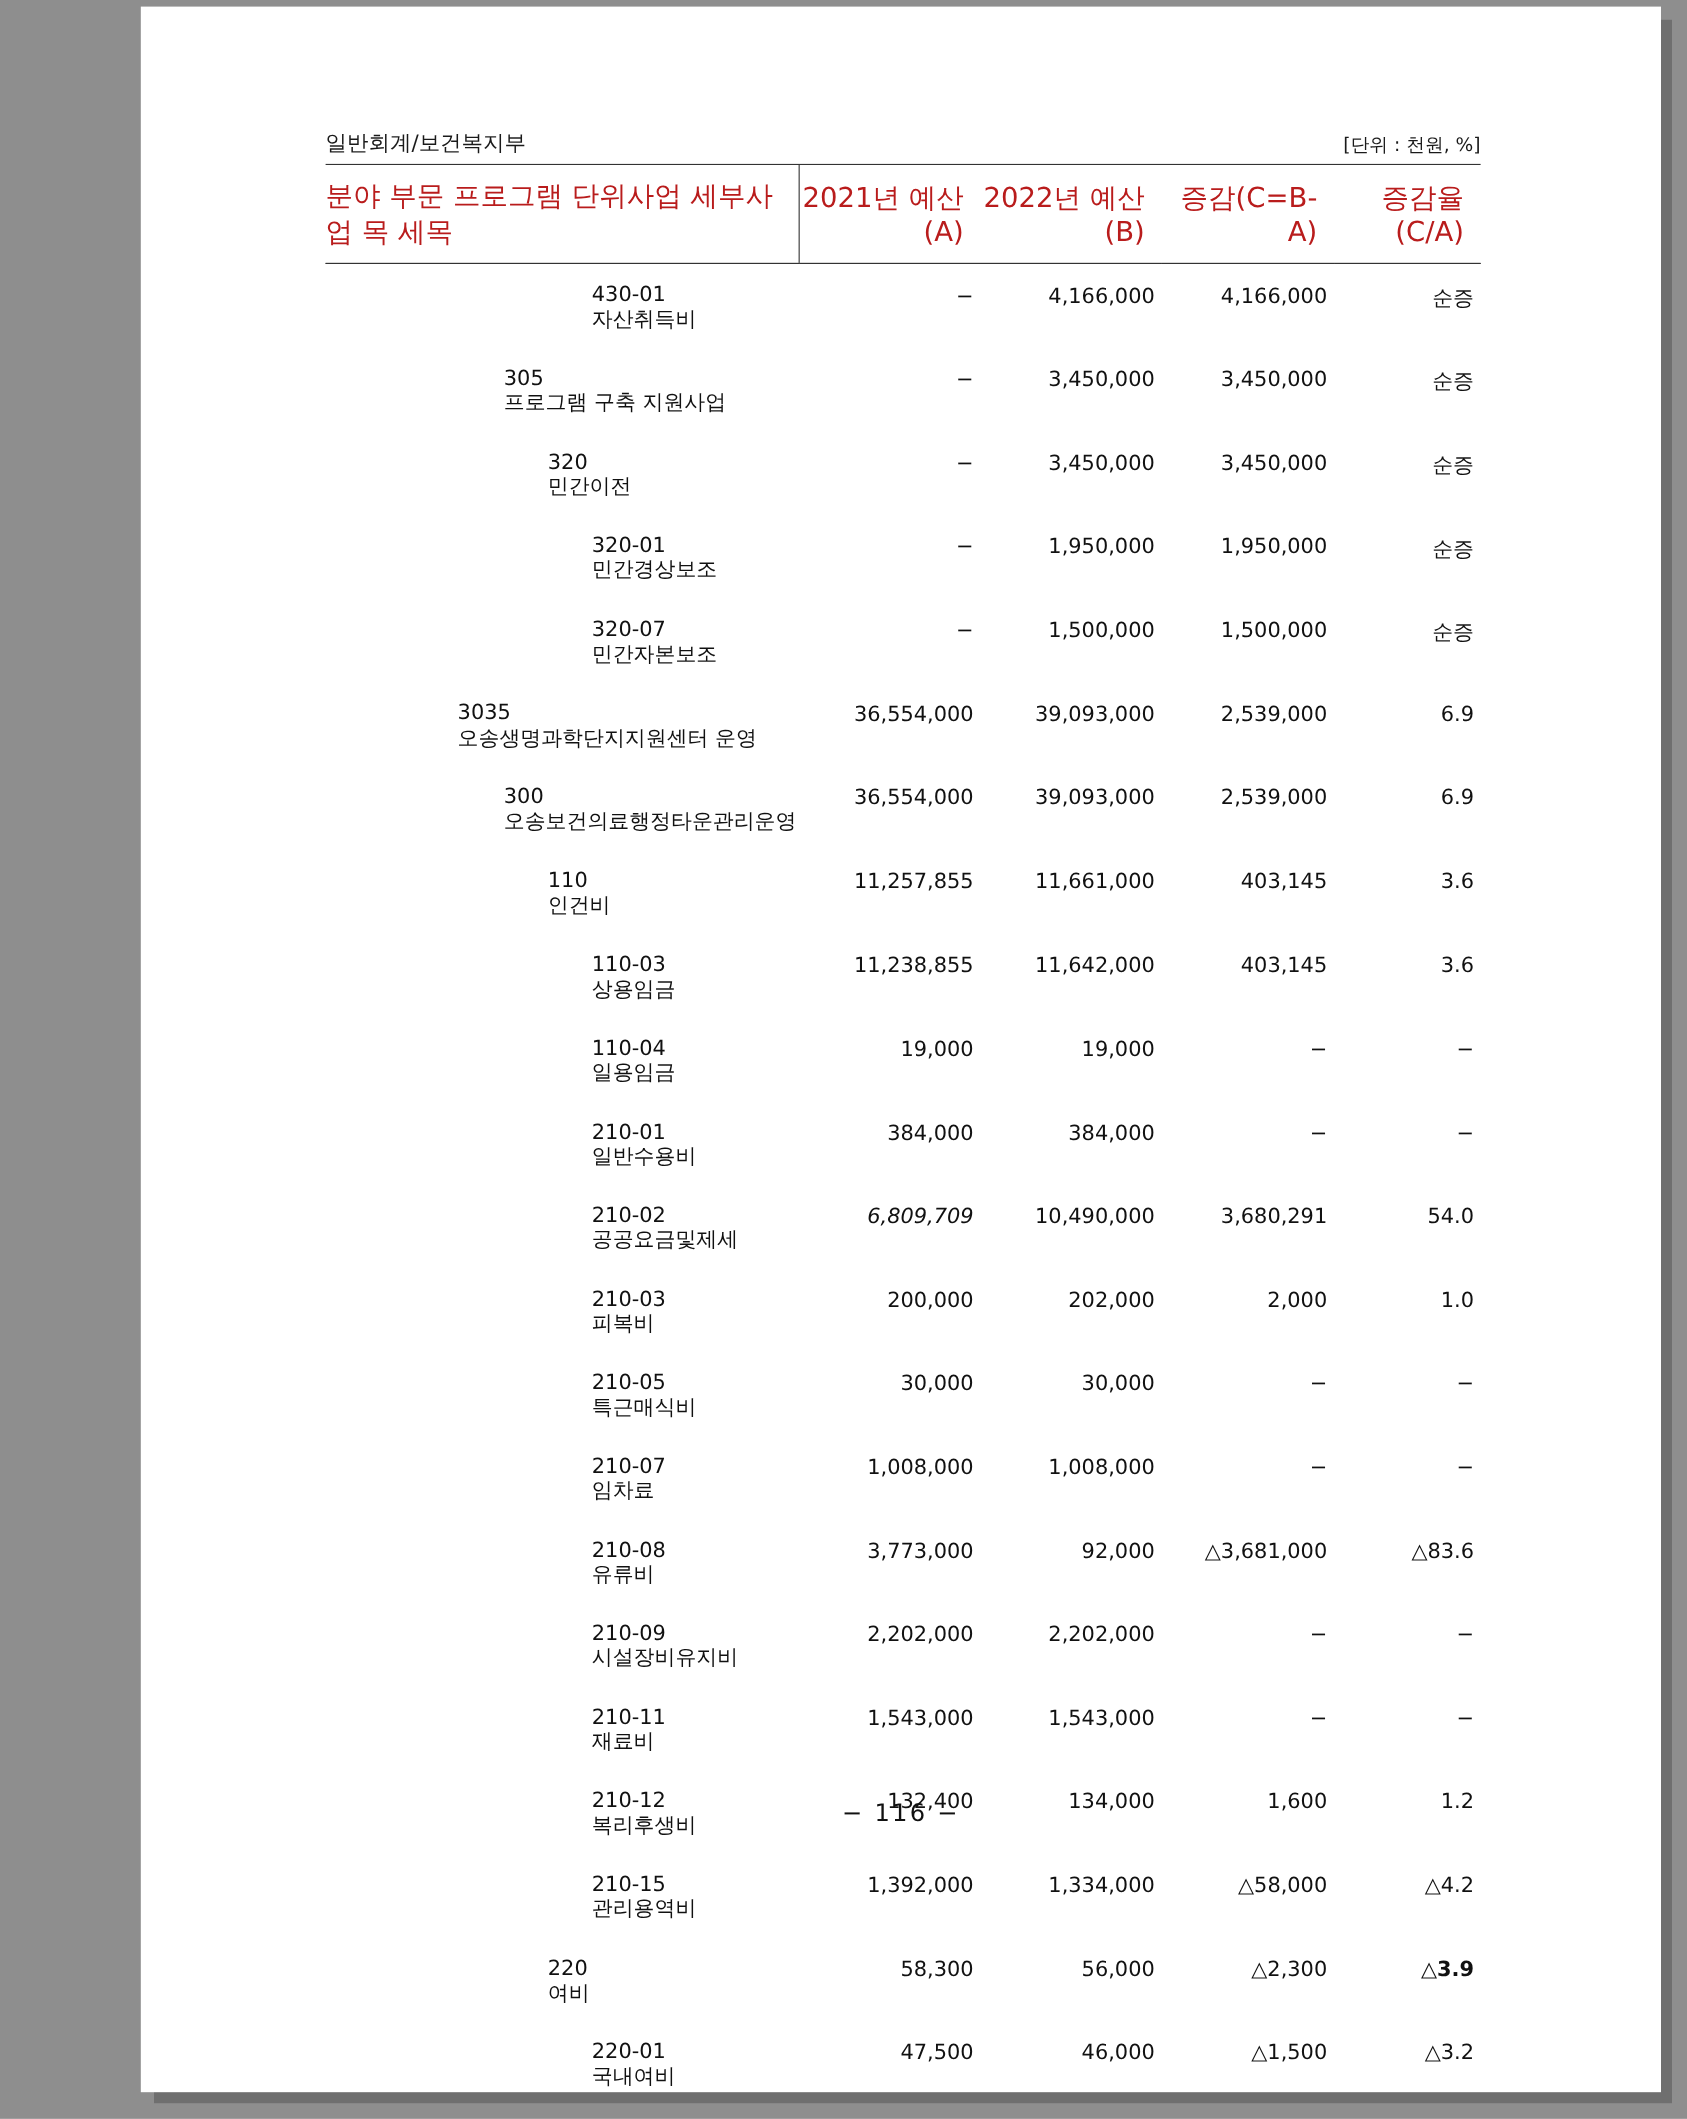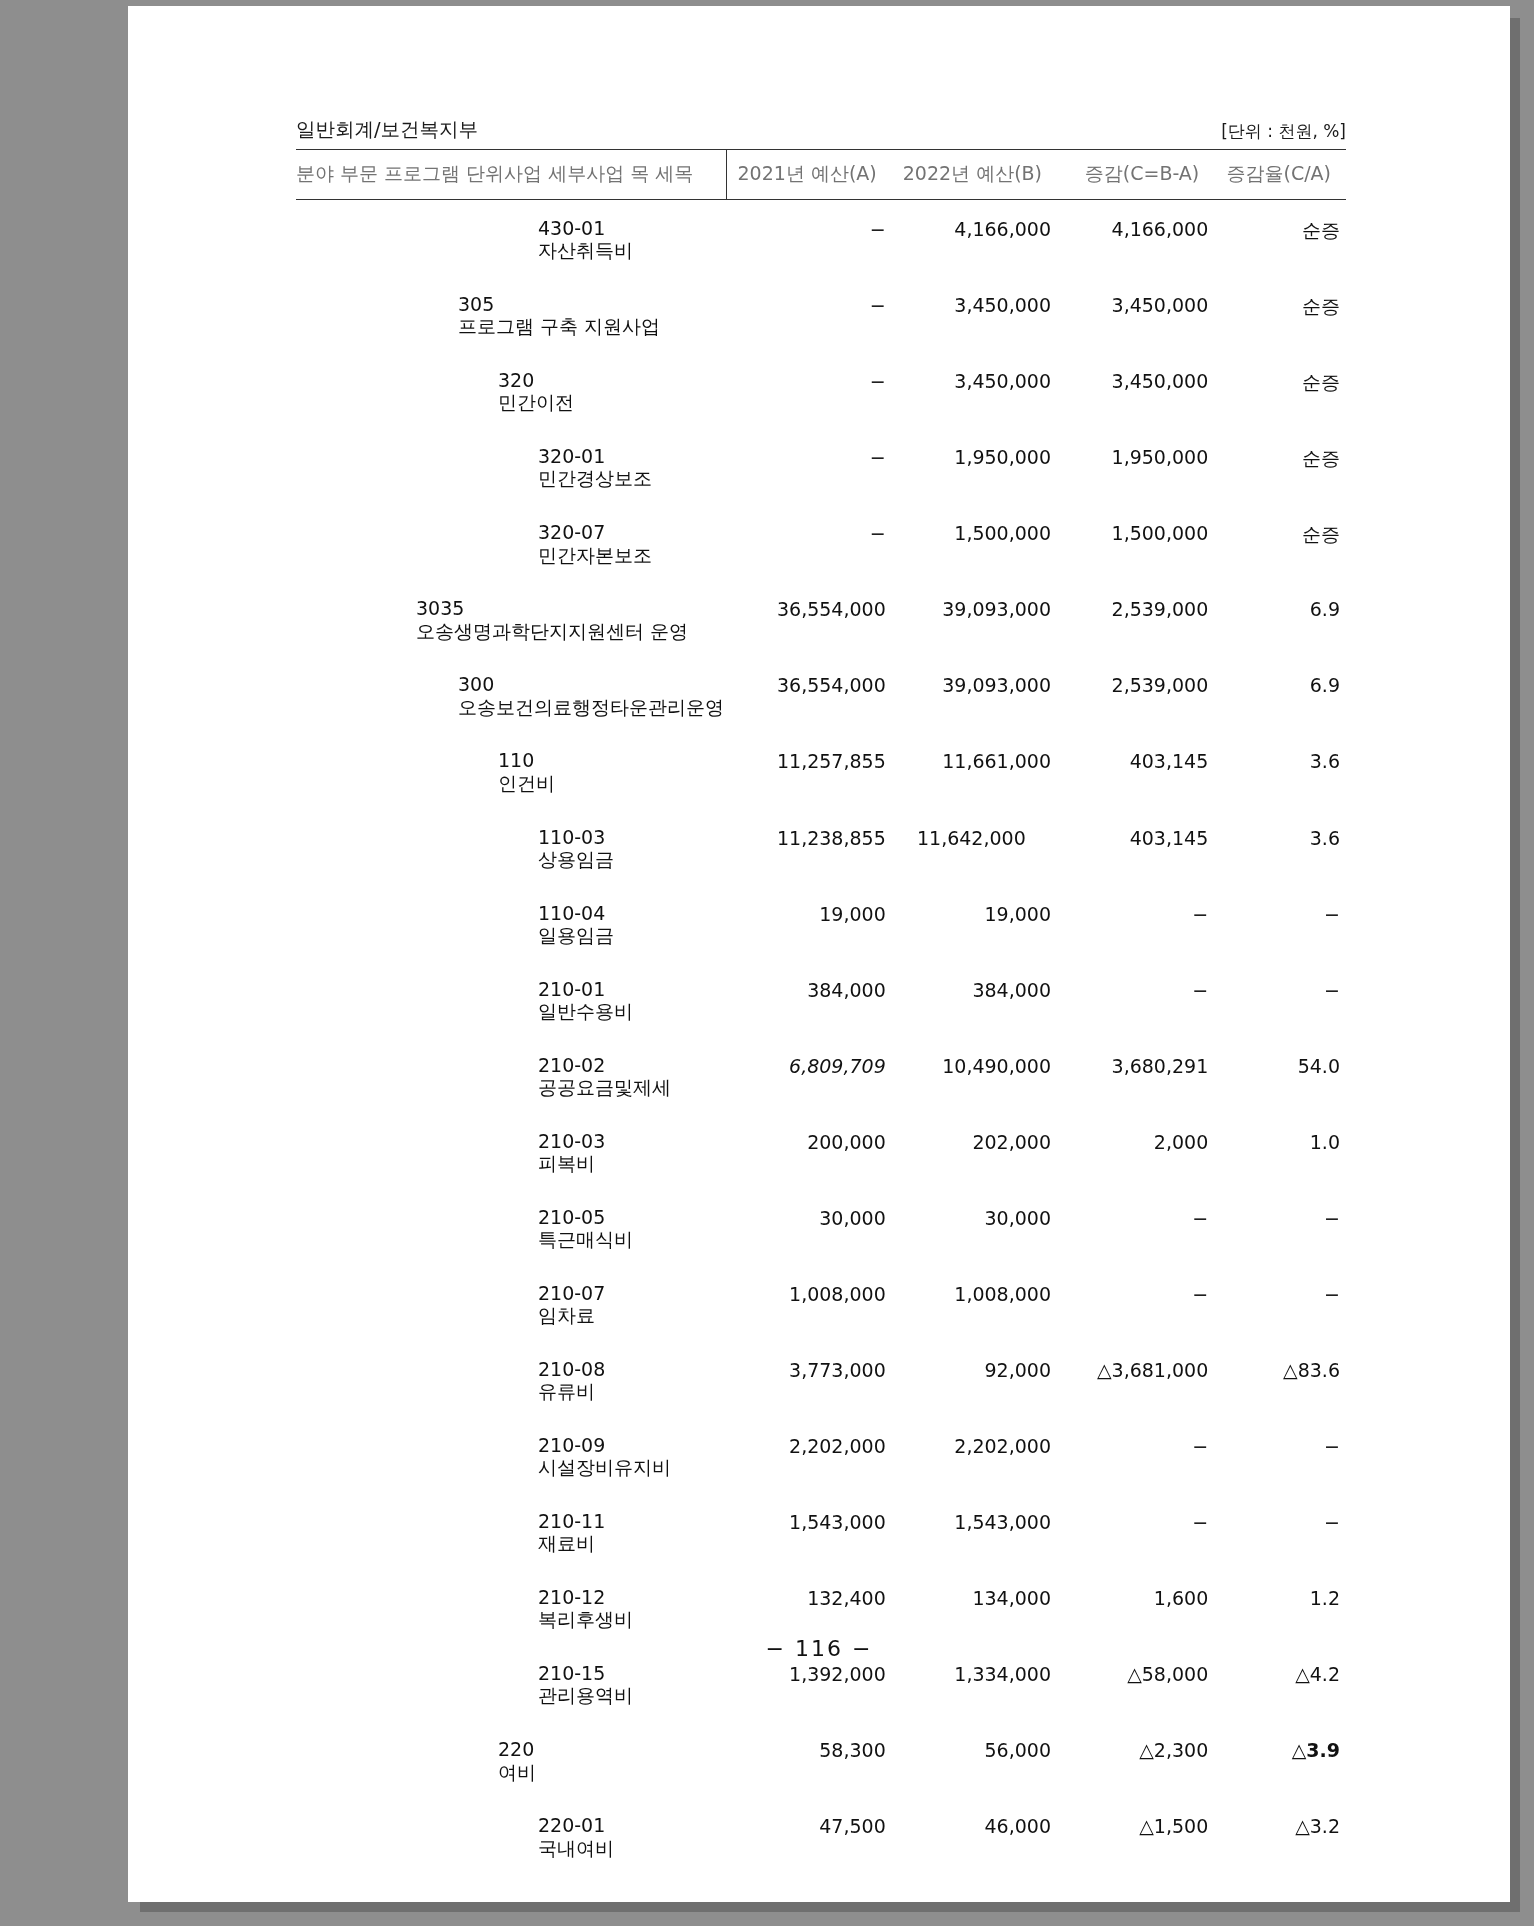--- a/index.html
+++ b/index.html
@@ -59,23 +59,23 @@
     width: 100%;
   }
   table.budget {
     width: 100%;
     border-collapse: collapse;
     font-size: 19px;
     color: #111;
   }
   table.budget th {
     font-weight: normal;
-    font-size: 19px;
+    font-size: 25px;
     padding: 11px 15px 12px 0;
-    color: #737373;
+    color: #b91c1c;
   }
   th.c-name {
     text-align: left;
     padding-left: 2px;
   }
   th.c-num {
     text-align: right;
     padding-right: 4px;
   }
   .hdr-row th {
@@ -243,21 +243,21 @@
               <td class="num" style="padding-top: 18px;">3.6</td>
             </tr>
             <tr>
               <td class="name">
                 <div style="padding-left: 240px; padding-top: 18px; padding-bottom: 14px;">
                   <div class="code">110-03</div>
                   <div class="label">상용임금</div>
                 </div>
               </td>
               <td class="num" style="padding-top: 18px;">11,238,855</td>
-              <td class="num" style="padding-top: 18px; text-align: center;">11,642,000</td>
+              <td class="num" style="padding-top: 18px;">11,642,000</td>
               <td class="num" style="padding-top: 18px;">403,145</td>
               <td class="num" style="padding-top: 18px;">3.6</td>
             </tr>
             <tr>
               <td class="name">
                 <div style="padding-left: 240px; padding-top: 18px; padding-bottom: 14px;">
                   <div class="code">110-04</div>
                   <div class="label">일용임금</div>
                 </div>
               </td>

